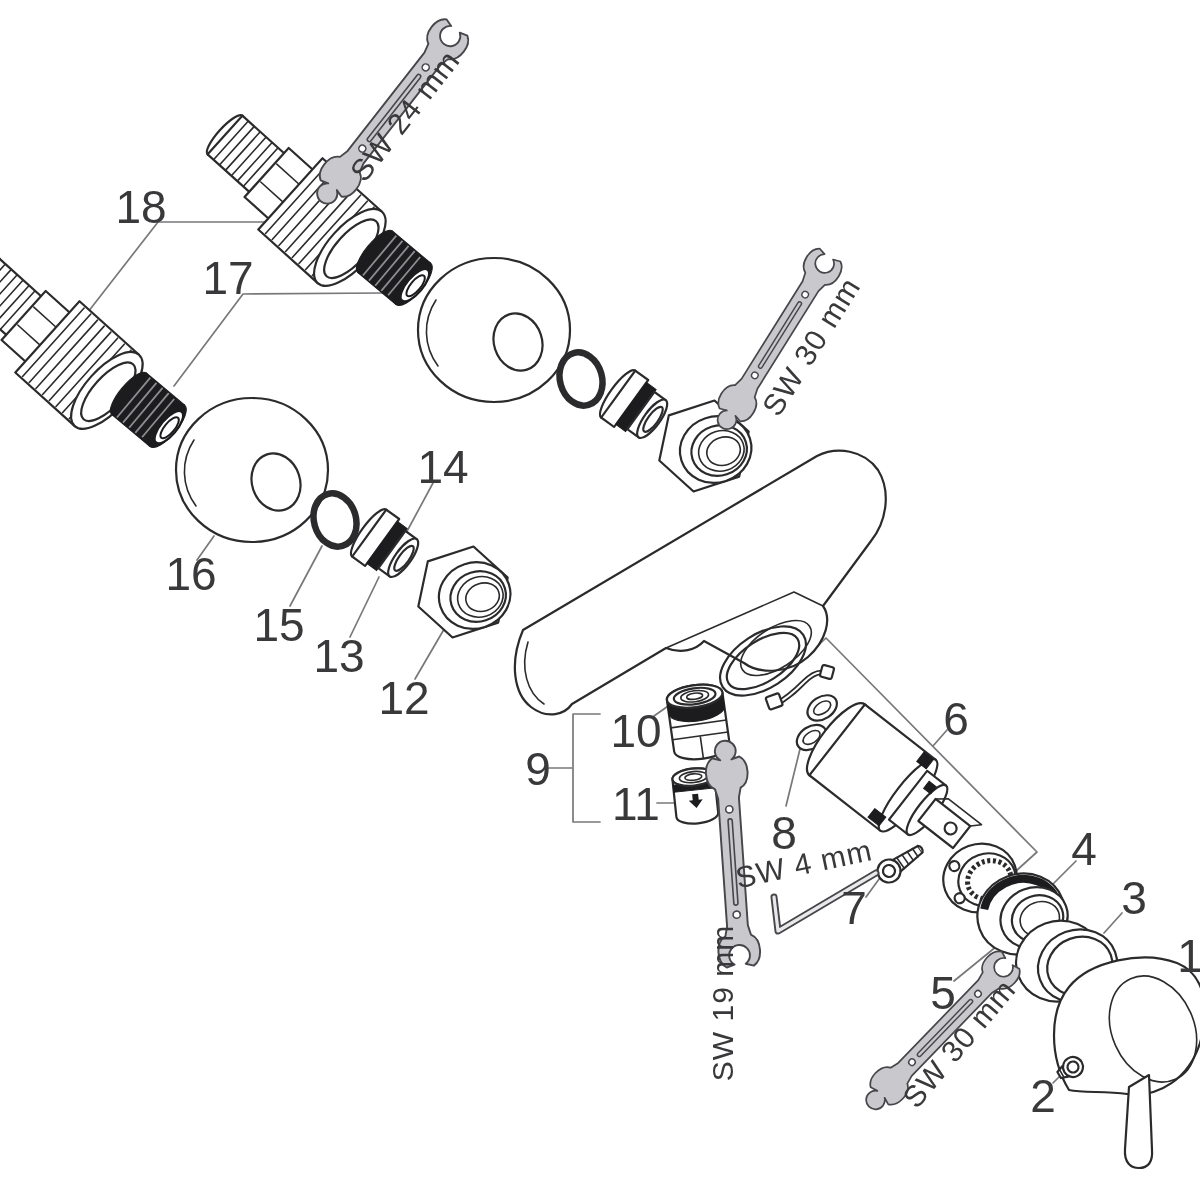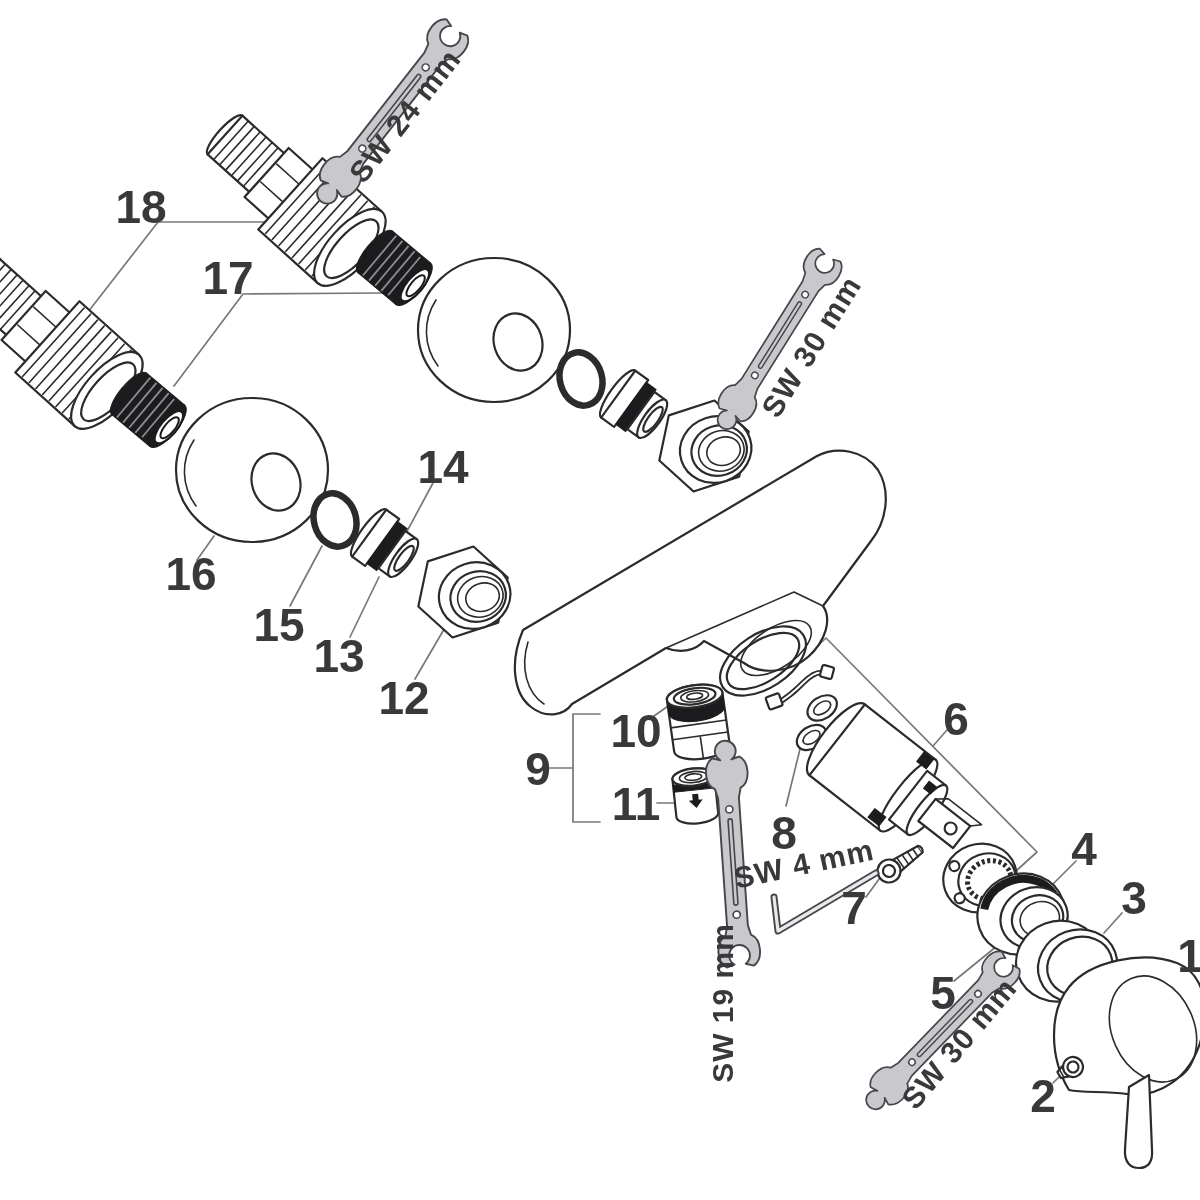--- a/index.html
+++ b/index.html
@@ -1,16 +1,16 @@
 <!DOCTYPE html>
 <html><head>
 <meta charset="utf-8">
 <style>
   html,body{margin:0;padding:0;background:#ffffff;}
-  .stage{width:1200px;height:1200px;position:relative;background:#ffffff;overflow:hidden;font-weight:bold;}
+  .stage{width:1200px;height:1200px;position:relative;background:#ffffff;overflow:hidden;}
   svg{display:block;}
   .ln{stroke:#2b2b2d;stroke-width:2.2;fill:none;stroke-linecap:round;stroke-linejoin:round;}
   .fw{fill:#ffffff;}
   .dk{fill:#1c1c1e;stroke:#1c1c1e;}
   .rib{stroke:#8d8d91;stroke-width:1.8;fill:none;}
   .thick{stroke-width:6.5;}
   .thin{stroke-width:1.6;}
   .leader{stroke:#77787a;stroke-width:1.7;fill:none;stroke-linecap:round;stroke-linejoin:round;}
   .tool{fill:#c9c9cd;stroke:#46464b;stroke-width:2.4;stroke-linejoin:round;}
   .toolin{fill:#ffffff;stroke:#46464b;stroke-width:2;}

